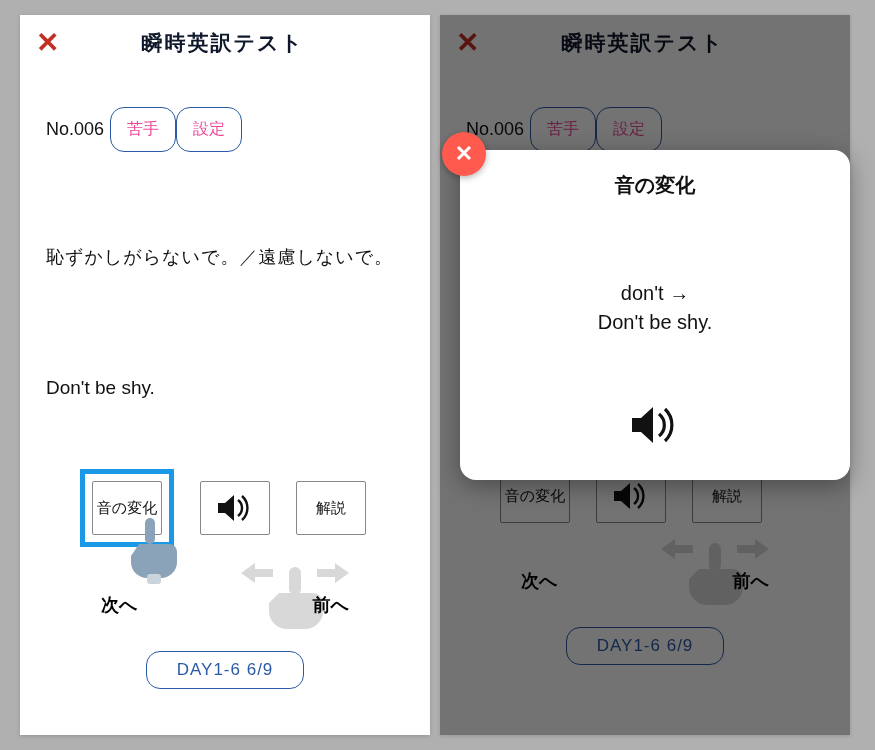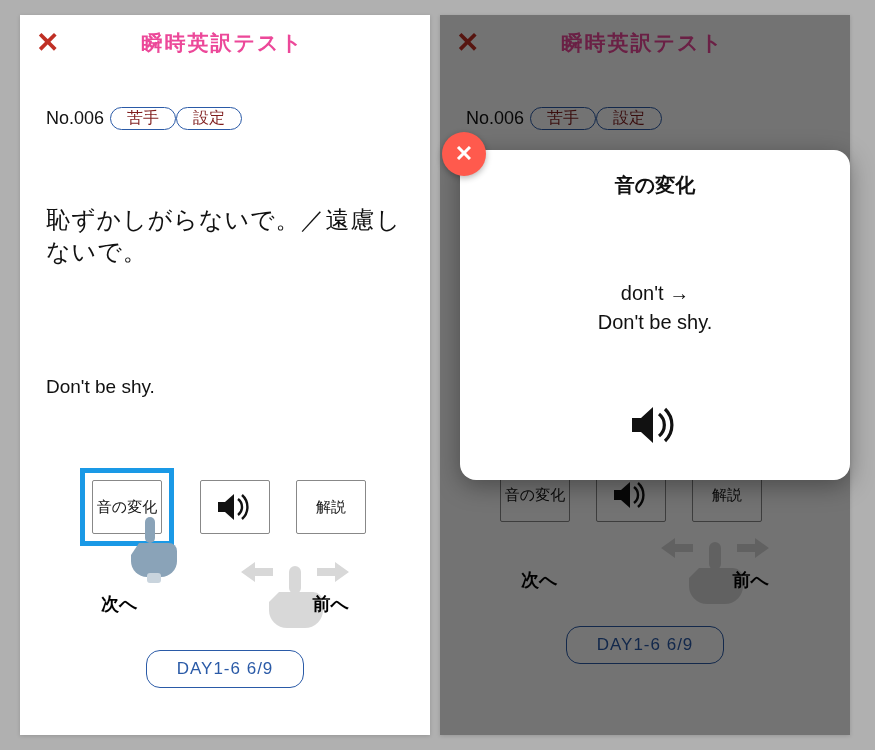--- a/index.html
+++ b/index.html
@@ -28,38 +28,38 @@
   .topbar {
     display:flex; align-items:center;
     height:56px; padding:0 16px;
   }
   .close-x {
     color:#c03025; font-size:28px; font-weight:900; line-height:1;
     cursor:pointer;
   }
   .title {
     flex:1; text-align:center;
-    color:#ec4899; font-size:21px; font-weight:600; letter-spacing:2px;
+    color:#0f172a; font-size:21px; font-weight:600; letter-spacing:2px;
     margin-left:-28px;
     font-family:Liberation Serif, serif;
   }
 
   .row-ctrl {
     display:flex; align-items:center; gap:0;
     margin:36px 0 0 26px;
   }
   .num { font-size:18px; color:#111; margin-right:6px; }
   .pill-btn {
     border:1.5px solid #2a5aa7;
-    color:#7f1d1d; background:#fff;
-    font-size:16px; padding:0 16px;
+    color:#ec4899; background:#fff;
+    font-size:16px; padding:11px 16px;
     border-radius:14px; cursor:pointer;
   }
 
-  .jp { margin:74px 26px 0; font-size:24px; color:#111; letter-spacing:1px; }
+  .jp { margin:93px 26px 0; font-size:18px; color:#111; letter-spacing:1px; }
   .en { margin:108px 26px 0; font-size:19px; color:#111; }
 
   .btn-row {
     display:flex; align-items:center; gap:26px;
     margin:70px 0 0 60px;
   }
   .sq-btn {
     width:70px; height:54px;
     border:1px solid #888; background:#fff;
     display:flex; align-items:center; justify-content:center;

